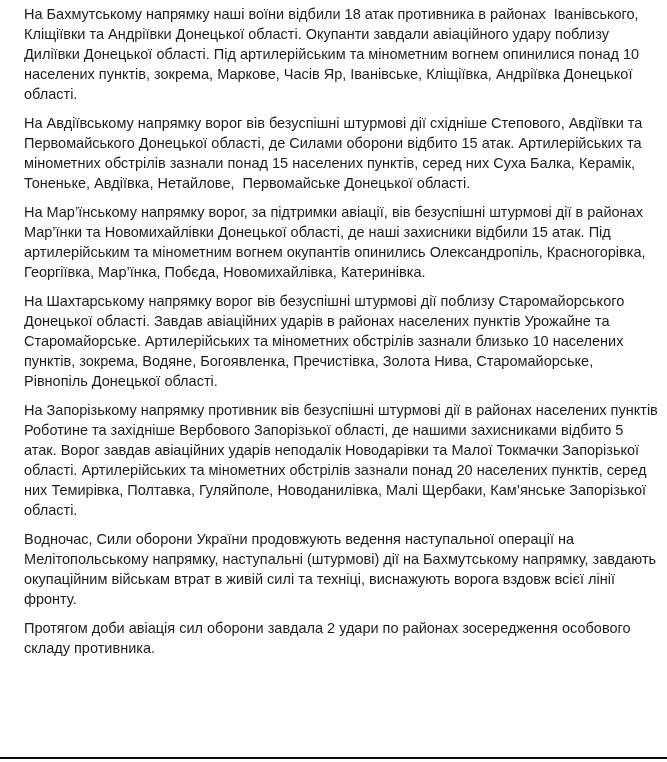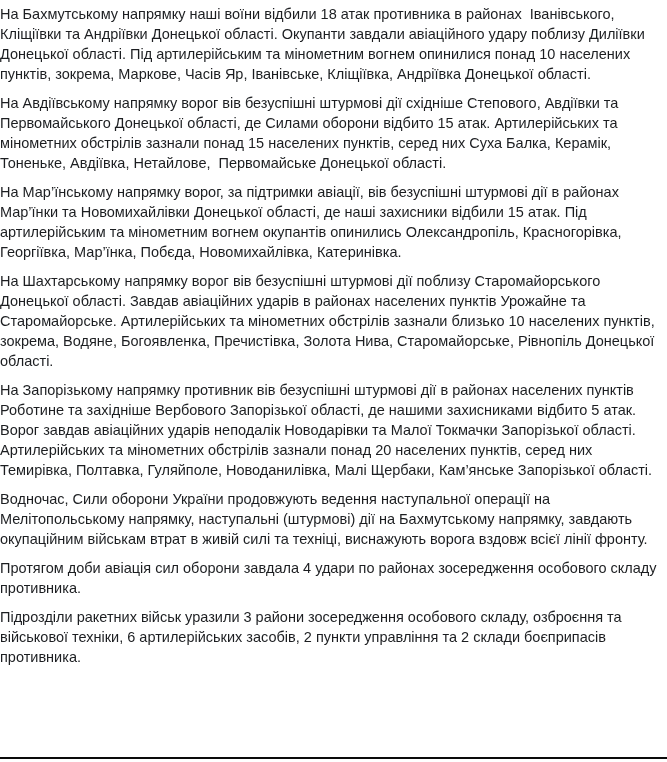--- a/index.html
+++ b/index.html
@@ -13,21 +13,21 @@
     position: relative;
     overflow: hidden;
     font-family: "Liberation Sans", "DejaVu Sans", sans-serif;
   }
   .report {
     position: absolute;
     top: 0;
     left: 0;
     right: 0;
     bottom: 0;
-    padding: 4px 8px 0 0;
+    padding: 4px 8px 0 24px;
     box-sizing: border-box;
   }
   .report p {
     margin: 0 0 9px 0;
     font-size: 14.5px;
     line-height: 20px;
     color: #1c1e21;
     white-space: pre-wrap;
     text-align: left;
     font-weight: 400;
@@ -44,17 +44,16 @@
 </head>
 <body>
 
 <div class="report">
   <p>На Бахмутському напрямку наші воїни відбили 18 атак противника в районах  Іванівського, Кліщіївки та Андріївки Донецької області. Окупанти завдали авіаційного удару поблизу Диліївки Донецької області. Під артилерійським та мінометним вогнем опинилися понад 10 населених пунктів, зокрема, Маркове, Часів Яр, Іванівське, Кліщіївка, Андріївка Донецької області.</p>
   <p>На Авдіївському напрямку ворог вів безуспішні штурмові дії східніше Степового, Авдіївки та Первомайського Донецької області, де Силами оборони відбито 15 атак. Артилерійських та мінометних обстрілів зазнали понад 15 населених пунктів, серед них Суха Балка, Керамік, Тоненьке, Авдіївка, Нетайлове,  Первомайське Донецької області.</p>
   <p>На Мар’їнському напрямку ворог, за підтримки авіації, вів безуспішні штурмові дії в районах Мар’їнки та Новомихайлівки Донецької області, де наші захисники відбили 15 атак. Під артилерійським та мінометним вогнем окупантів опинились Олександропіль, Красногорівка, Георгіївка, Мар’їнка, Побєда, Новомихайлівка, Катеринівка.</p>
   <p>На Шахтарському напрямку ворог вів безуспішні штурмові дії поблизу Старомайорського Донецької області. Завдав авіаційних ударів в районах населених пунктів Урожайне та Старомайорське. Артилерійських та мінометних обстрілів зазнали близько 10 населених пунктів, зокрема, Водяне, Богоявленка, Пречистівка, Золота Нива, Старомайорське, Рівнопіль Донецької області.</p>
   <p>На Запорізькому напрямку противник вів безуспішні штурмові дії в районах населених пунктів Роботине та західніше Вербового Запорізької області, де нашими захисниками відбито 5 атак. Ворог завдав авіаційних ударів неподалік Новодарівки та Малої Токмачки Запорізької області. Артилерійських та мінометних обстрілів зазнали понад 20 населених пунктів, серед них Темирівка, Полтавка, Гуляйполе, Новоданилівка, Малі Щербаки, Кам’янське Запорізької області.</p>
   <p>Водночас, Сили оборони України продовжують ведення наступальної операції на Мелітопольському напрямку, наступальні (штурмові) дії на Бахмутському напрямку, завдають окупаційним військам втрат в живій силі та техніці, виснажують ворога вздовж всієї лінії фронту.</p>
-  <p>Протягом доби авіація сил оборони завдала 4 удари по районах зосередження особового складу противника.</p>
-  <p>Підрозділи ракетних військ уразили 3 райони зосередження особового складу, озброєння та військової техніки, 6 артилерійських засобів, 2 пункти управління та 2 склади боєприпасів противника.</p>
+  <p>Протягом доби авіація сил оборони завдала 2 удари по районах зосередження особового складу противника.</p>
 </div>
 
 <div class="bottom-divider"></div>
 
 </body></html>

